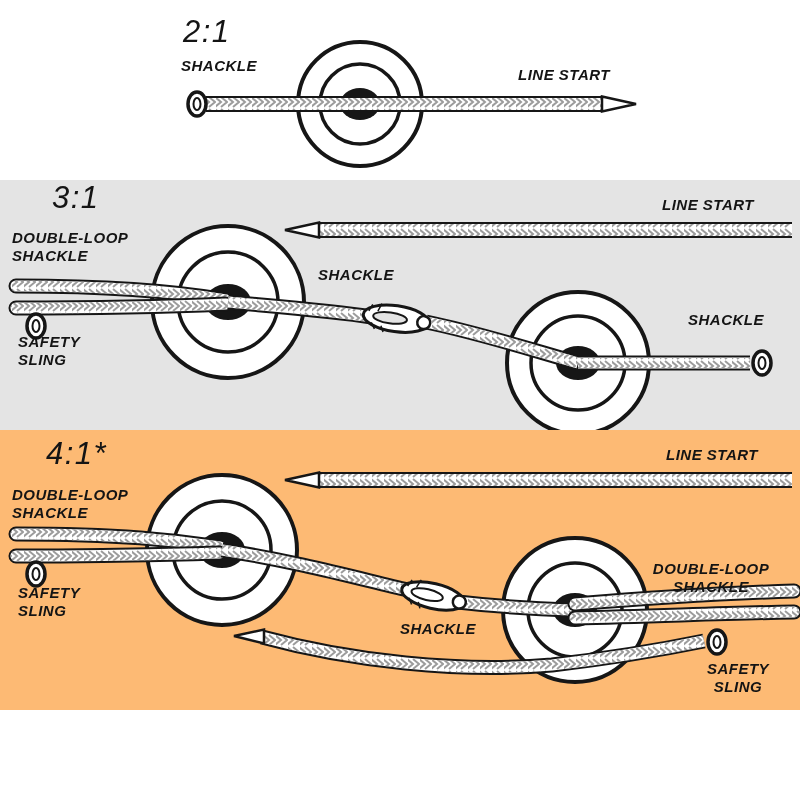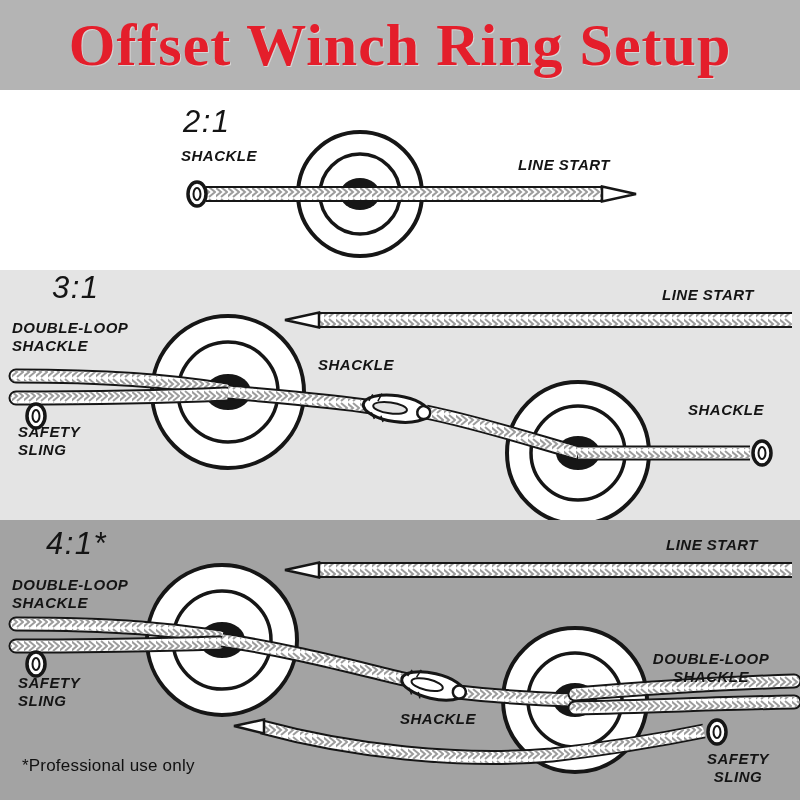--- a/index.html
+++ b/index.html
@@ -10,21 +10,21 @@
   .title {
     font-family:"Liberation Serif", serif;
     font-weight:700; font-size:60px; color:#e41e2b; letter-spacing:1px;
     text-shadow:1px 1px 0 rgba(255,255,255,0.45);
     white-space:nowrap;
   }
 
   .section { position:relative; width:800px; }
   .s1 { height:180px; background:#ffffff; }
   .s2 { height:250px; background:#e4e4e4; }
-  .s3 { height:280px; background:#a3a3a3; }
+  .s3 { height:280px; background:#fdba74; }
   .section svg { position:absolute; left:0; top:0; }
 
   .lbl {
     position:absolute; font-weight:bold; font-style:italic; font-size:15px;
     color:#141414; letter-spacing:0.5px; white-space:pre-line; line-height:1.18;
   }
   .ratio {
     position:absolute; font-weight:normal; font-style:italic; font-size:31px;
     color:#141414; letter-spacing:1.5px; white-space:nowrap;
   }
@@ -32,23 +32,20 @@
   .footnote {
     position:absolute; font-style:normal; font-weight:400; font-size:17px;
     color:#111111; letter-spacing:0.2px;
   }
 </style>
 </head>
 <body>
 
 <div class="page">
 
-  <div class="header">
-    <div class="title">Offset Winch Ring Setup</div>
-  </div>
 
   <div class="section s1">
     <svg width="800" height="180" viewBox="0 0 800 180">
       <defs>
         <pattern id="braid1" patternUnits="userSpaceOnUse" width="12" height="12">
           <path d="M-1,1 L5,6 L-1,11" fill="none" stroke="#9c9c9c" stroke-width="2"></path>
           <path d="M5,1 L11,6 L5,11" fill="none" stroke="#9c9c9c" stroke-width="2"></path>
         </pattern>
       </defs>
 
@@ -238,16 +235,15 @@
     <div class="lbl" style="left:666px; top:16px;">LINE START</div>
     <div class="lbl" style="left:12px; top:56px;">DOUBLE-LOOP
 SHACKLE</div>
     <div class="lbl" style="left:18px; top:154px;">SAFETY
 SLING</div>
     <div class="lbl" style="left:400px; top:190px;">SHACKLE</div>
     <div class="lbl ctr" style="left:634px; top:130px; width:154px;">DOUBLE-LOOP
 SHACKLE</div>
     <div class="lbl ctr" style="left:692px; top:230px; width:92px;">SAFETY
 SLING</div>
-    <div class="footnote" style="left:22px; top:236px;">*Professional use only</div>
   </div>
 
 </div>
 
 </body></html>

